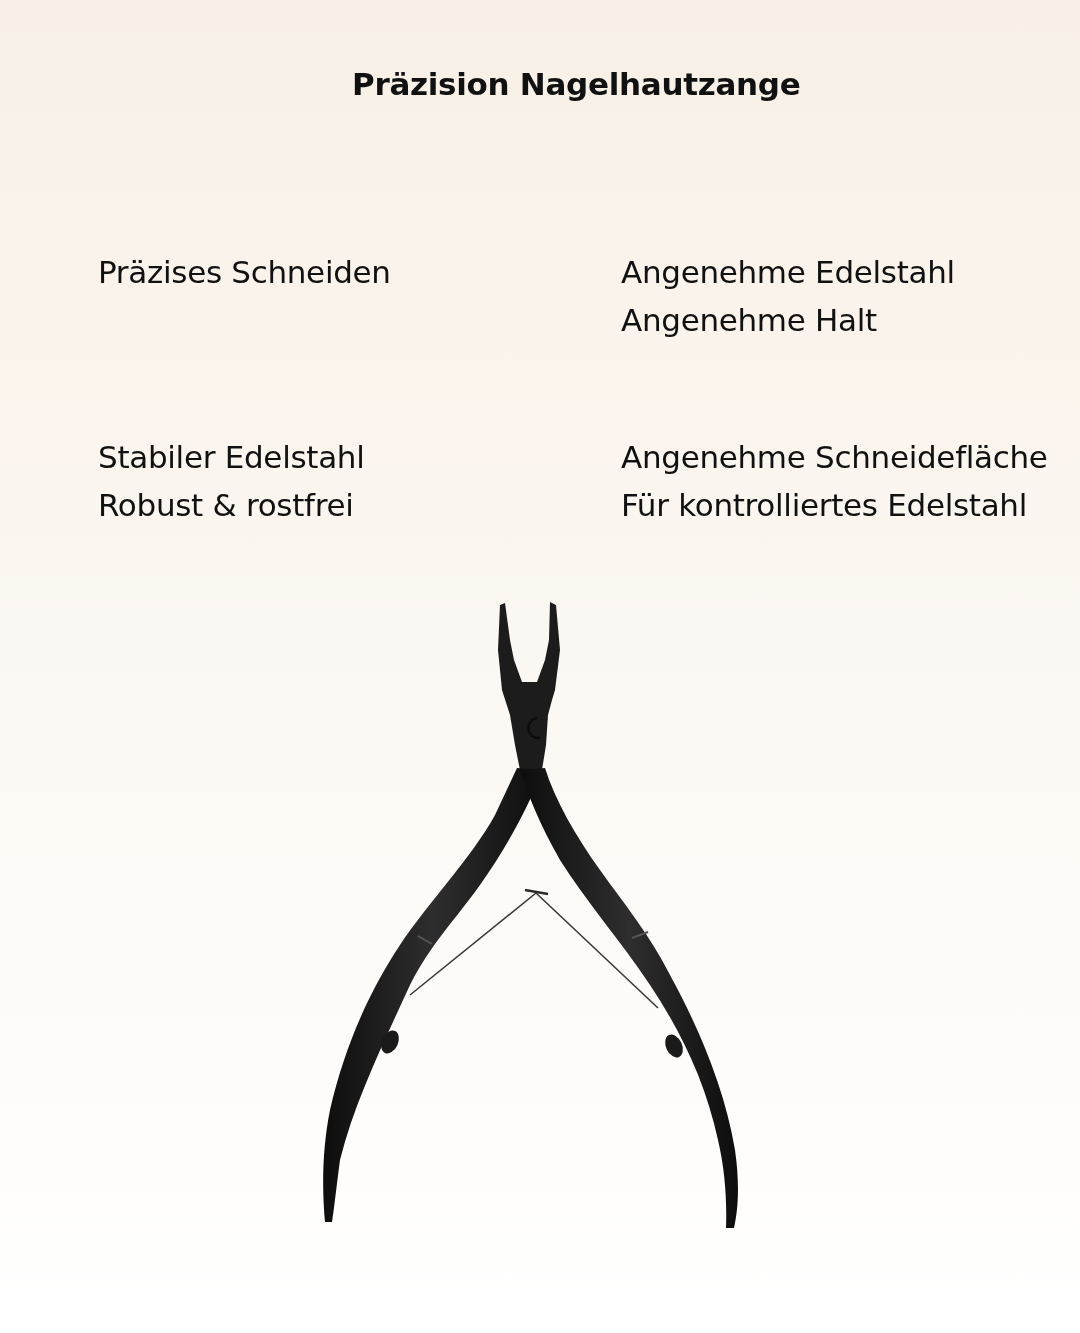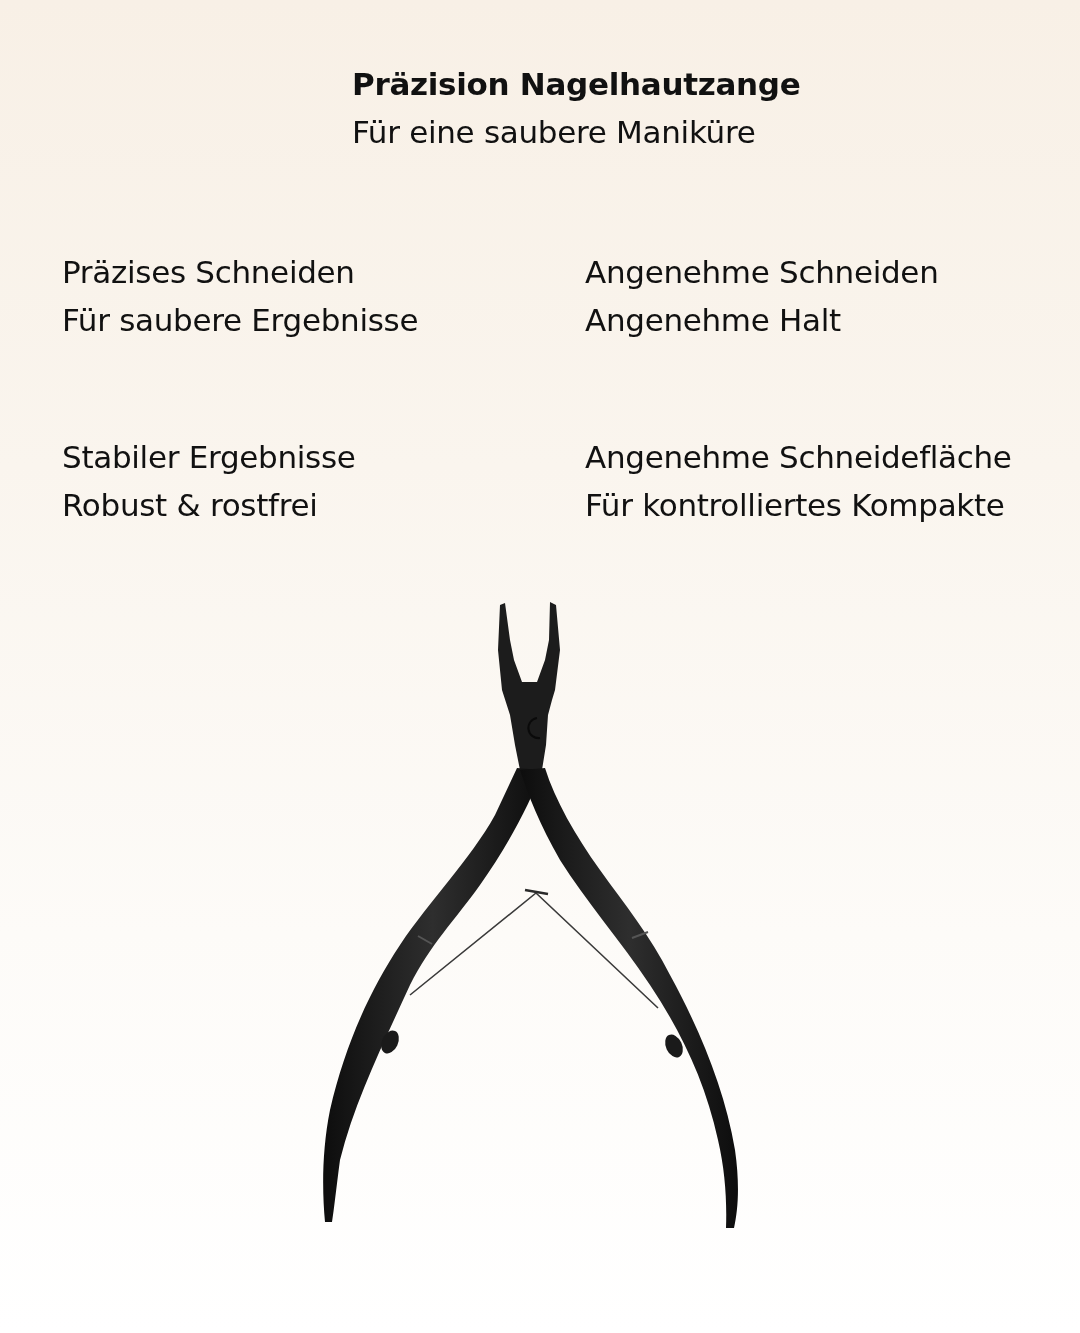--- a/index.html
+++ b/index.html
@@ -16,53 +16,52 @@
   .title {
     font-weight: bold; font-size: 31px; line-height: 44px; letter-spacing: -0.3px;
     white-space: nowrap;
   }
   .subtitle {
     font-size: 31px; line-height: 52px; letter-spacing: -0.3px; white-space: nowrap;
   }
   .feature {
     position: absolute; font-size: 31px; line-height: 48px; letter-spacing: -0.3px;
     white-space: nowrap;
+    margin-left: 36px;
   }
   .feature .line { display: block; }
   .f1 { left: 62px; top: 248px; }
   .f2 { left: 585px; top: 248px; }
   .f3 { left: 62px; top: 433px; }
   .f4 { left: 585px; top: 433px; }
   .product-image {
     position: absolute; left: 300px; top: 590px; width: 480px; height: 650px;
   }
 </style>
 </head>
 <body>
 
 <div class="header">
   <div class="title">Präzision Nagelhautzange</div>
-  <div class="subtitle">Für eine saubere Maniküre</div>
 </div>
 
 <div class="feature f1">
   <span class="line">Präzises Schneiden</span>
-  <span class="line">Für saubere Ergebnisse</span>
 </div>
 <div class="feature f2">
-  <span class="line">Angenehme Schneiden</span>
+  <span class="line">Angenehme Edelstahl</span>
   <span class="line">Angenehme Halt</span>
 </div>
 <div class="feature f3">
-  <span class="line">Stabiler Ergebnisse</span>
+  <span class="line">Stabiler Edelstahl</span>
   <span class="line">Robust &amp; rostfrei</span>
 </div>
 <div class="feature f4">
   <span class="line">Angenehme Schneidefläche</span>
-  <span class="line">Für kontrolliertes Kompakte</span>
+  <span class="line">Für kontrolliertes Edelstahl</span>
 </div>
 
 <div class="product-image">
   <svg width="480" height="650" viewBox="300 590 480 650" xmlns="http://www.w3.org/2000/svg">
     <defs>
       <linearGradient id="metal" x1="0" y1="0" x2="1" y2="0">
         <stop offset="0" stop-color="#0d0d0d"></stop>
         <stop offset="0.5" stop-color="#2e2e2e"></stop>
         <stop offset="1" stop-color="#0d0d0d"></stop>
       </linearGradient>

